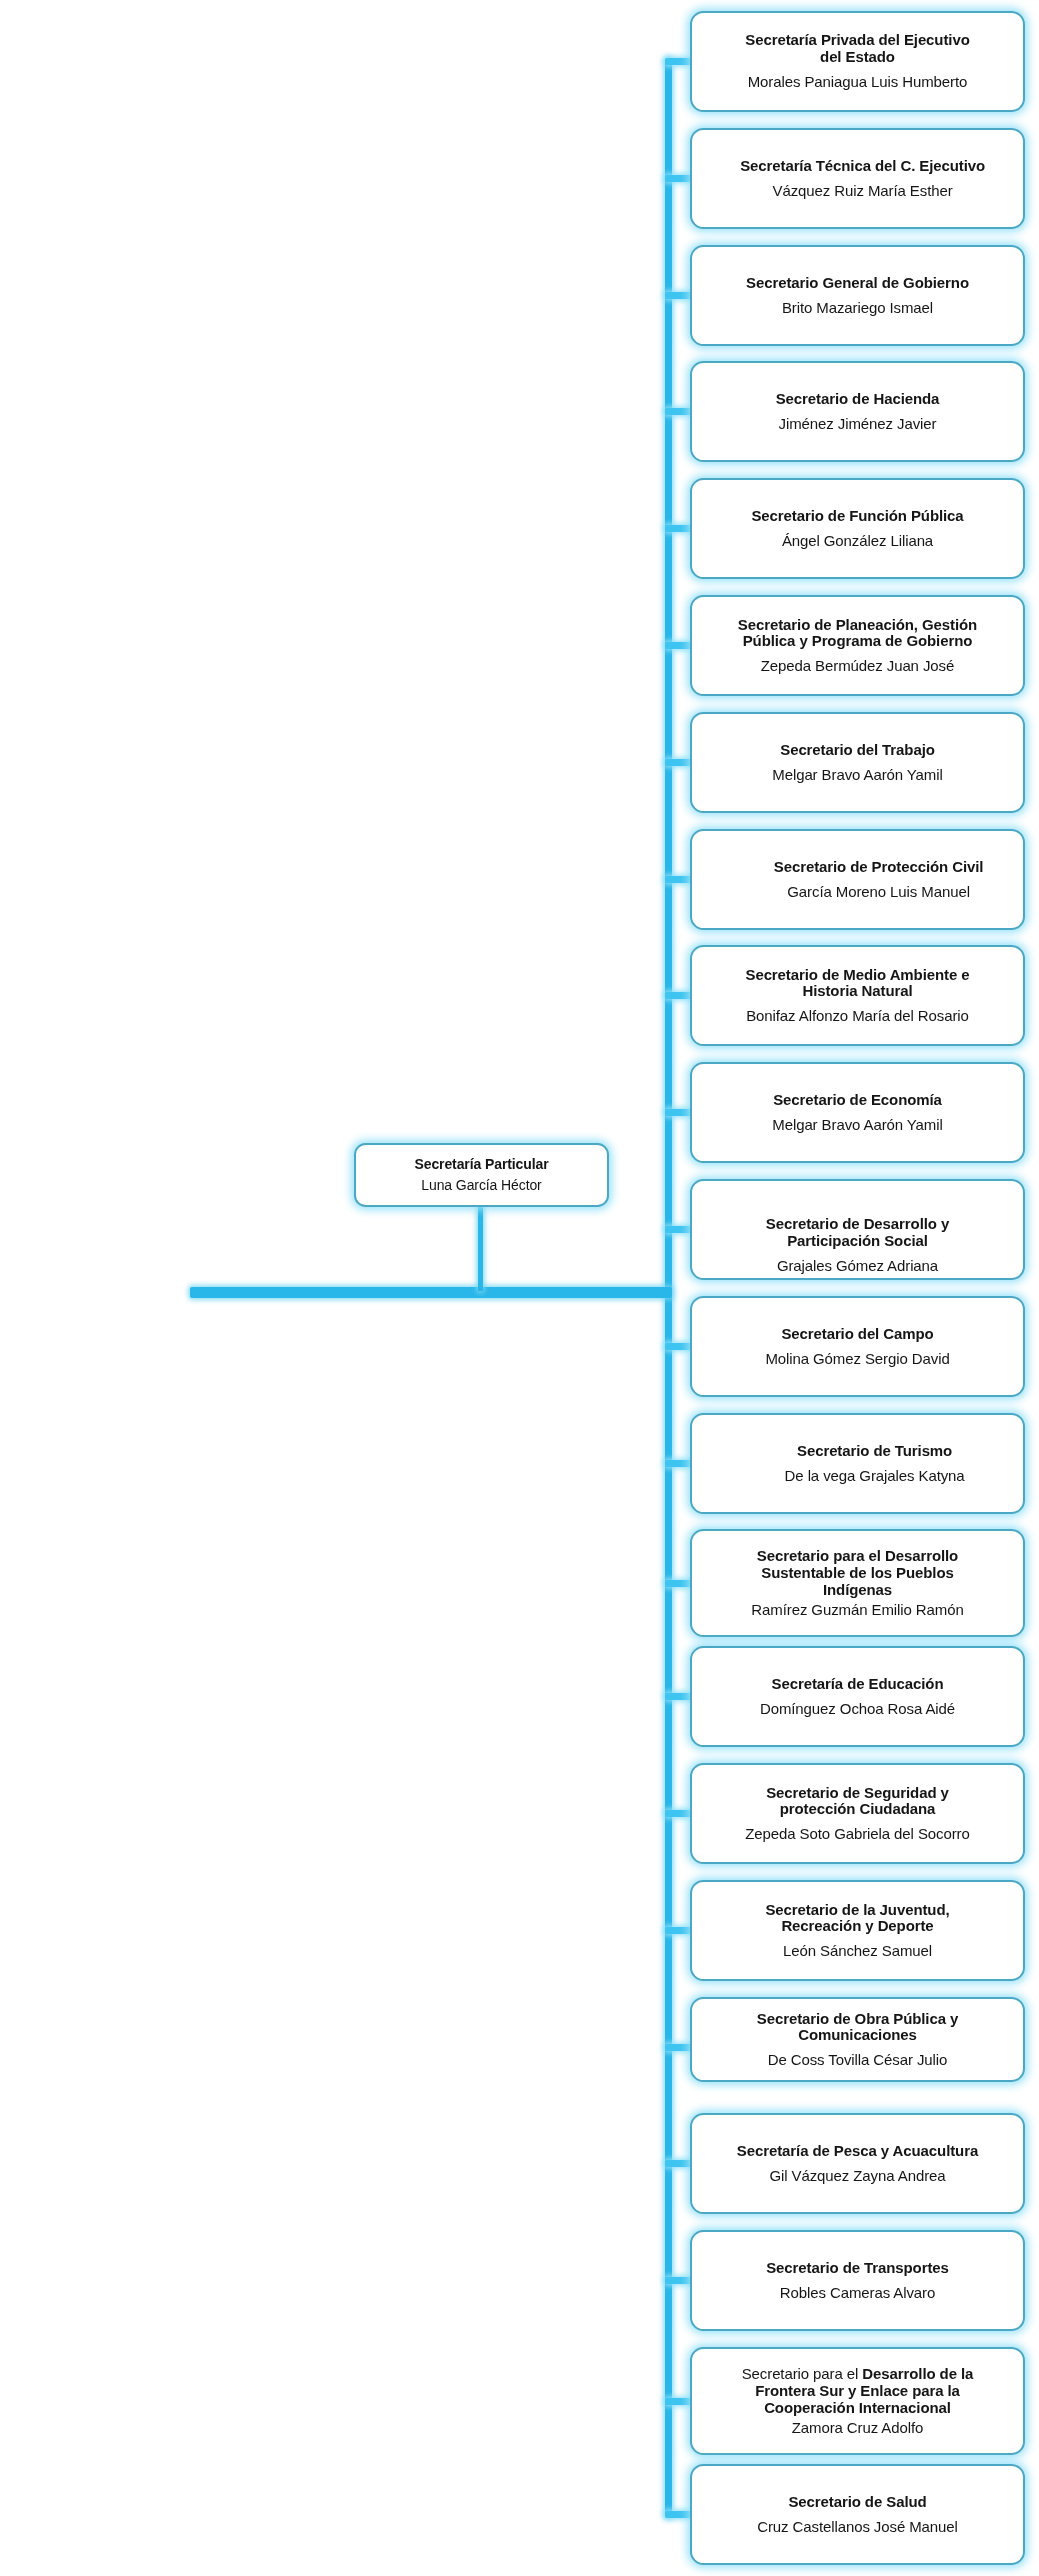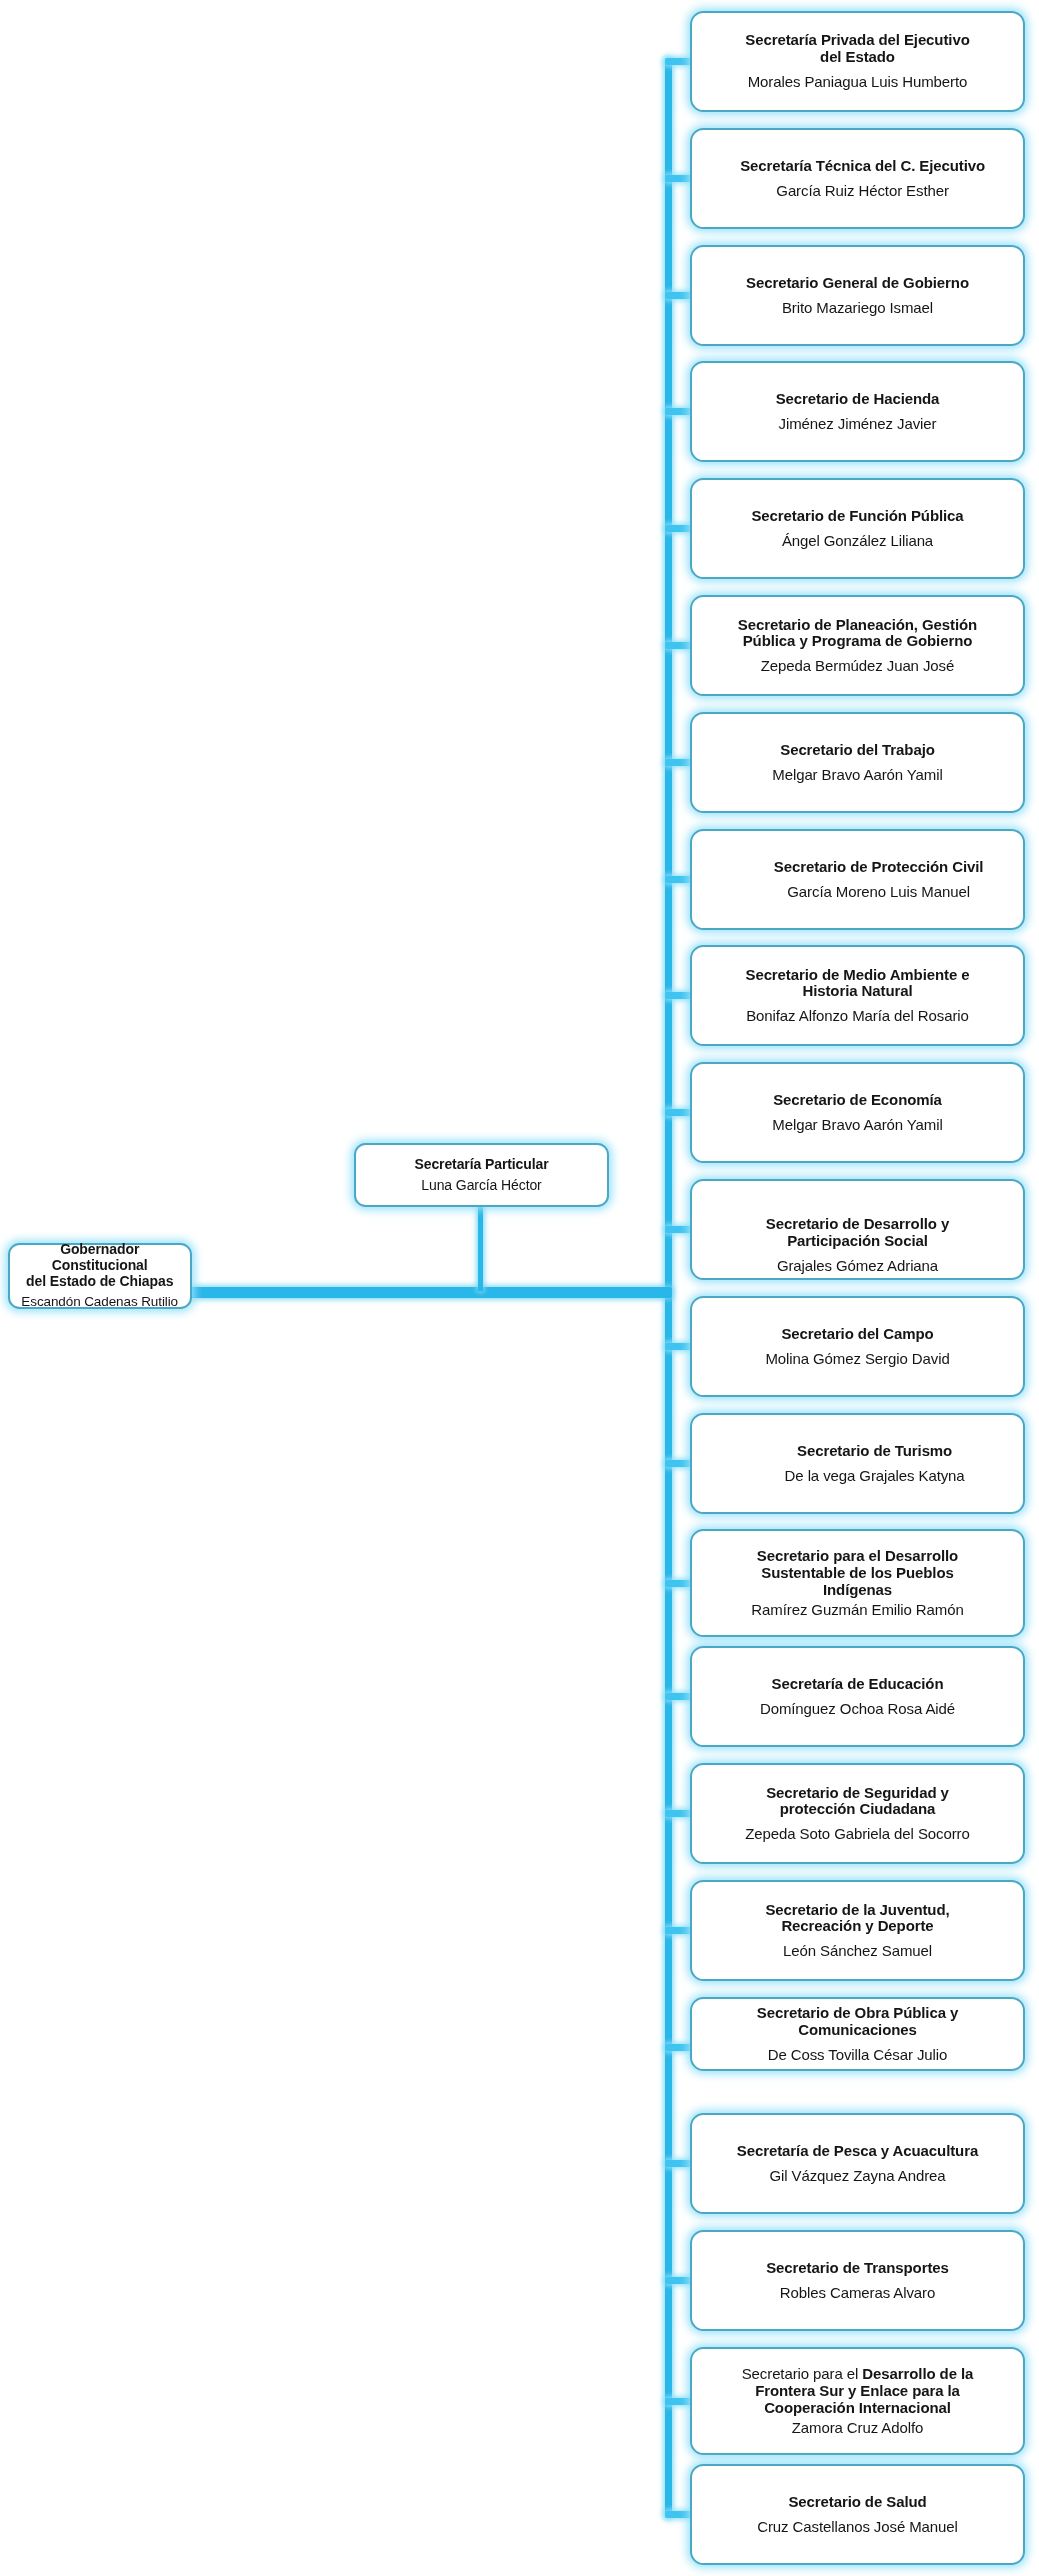--- a/index.html
+++ b/index.html
@@ -142,41 +142,34 @@
       <div class="stub" style="top: 1693px;"></div>
       <div class="stub" style="top: 1810px;"></div>
       <div class="stub" style="top: 1927px;"></div>
       <div class="stub" style="top: 2044px;"></div>
       <div class="stub" style="top: 2160px;"></div>
       <div class="stub" style="top: 2277px;"></div>
       <div class="stub" style="top: 2398px;"></div>
       <div class="stub" style="top: 2511px;"></div>
     </div>
 
-  <div id="root-node" class="node">
-    <div class="title">
-      <span>Gobernador Constitucional</span><br>
-      <span>del Estado de Chiapas</span>
-    </div>
-    <div class="person">Escandón Cadenas Rutilio</div>
-  </div>
 
   <div id="particular-node" class="node">
     <div class="title">Secretaría Particular</div>
     <div class="person">Luna García Héctor</div>
   </div>
 
   <div id="departments">
       <div class="node dept" style="top: 10.6px; height: 101px;">
         <div class="title"><span>Secretaría Privada del Ejecutivo</span><br><span>del Estado</span></div>
         <div class="person">Morales Paniagua Luis Humberto</div>
       </div>
       <div class="node dept" style="top: 128px; height: 101px; padding-left: 16px;">
         <div class="title">Secretaría Técnica del C. Ejecutivo</div>
-        <div class="person">García Ruiz Héctor Esther</div>
+        <div class="person">Vázquez Ruiz María Esther</div>
       </div>
       <div class="node dept" style="top: 245px; height: 101px;">
         <div class="title">Secretario General de Gobierno</div>
         <div class="person">Brito Mazariego Ismael</div>
       </div>
       <div class="node dept" style="top: 361px; height: 101px;">
         <div class="title">Secretario de Hacienda</div>
         <div class="person">Jiménez Jiménez Javier</div>
       </div>
       <div class="node dept" style="top: 478px; height: 101px;">
@@ -224,21 +217,21 @@
         <div class="person">Domínguez Ochoa Rosa Aidé</div>
       </div>
       <div class="node dept" style="top: 1763px; height: 101px;">
         <div class="title"><span>Secretario de Seguridad y</span><br><span>protección Ciudadana</span></div>
         <div class="person">Zepeda Soto Gabriela del Socorro</div>
       </div>
       <div class="node dept" style="top: 1880px; height: 101px;">
         <div class="title"><span>Secretario de la Juventud,</span><br><span>Recreación y Deporte</span></div>
         <div class="person">León Sánchez Samuel</div>
       </div>
-      <div class="node dept" style="top: 1997px; height: 74px;">
+      <div class="node dept" style="top: 1997px; height: 85px;">
         <div class="title"><span>Secretario de Obra Pública y</span><br><span>Comunicaciones</span></div>
         <div class="person">De Coss Tovilla César Julio</div>
       </div>
       <div class="node dept" style="top: 2113px; height: 101px;">
         <div class="title">Secretaría de Pesca y Acuacultura</div>
         <div class="person">Gil Vázquez Zayna Andrea</div>
       </div>
       <div class="node dept" style="top: 2230px; height: 101px;">
         <div class="title">Secretario de Transportes</div>
         <div class="person">Robles Cameras Alvaro</div>

